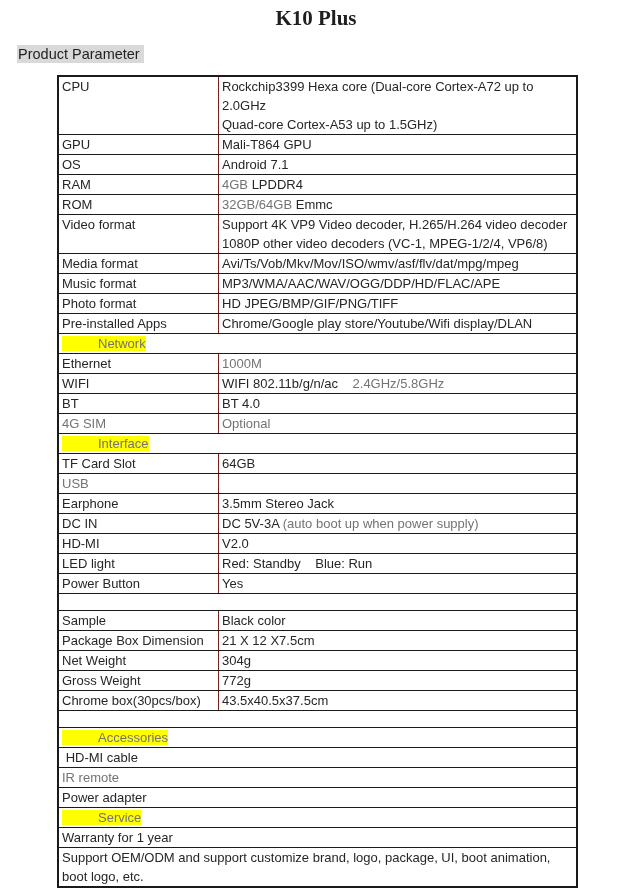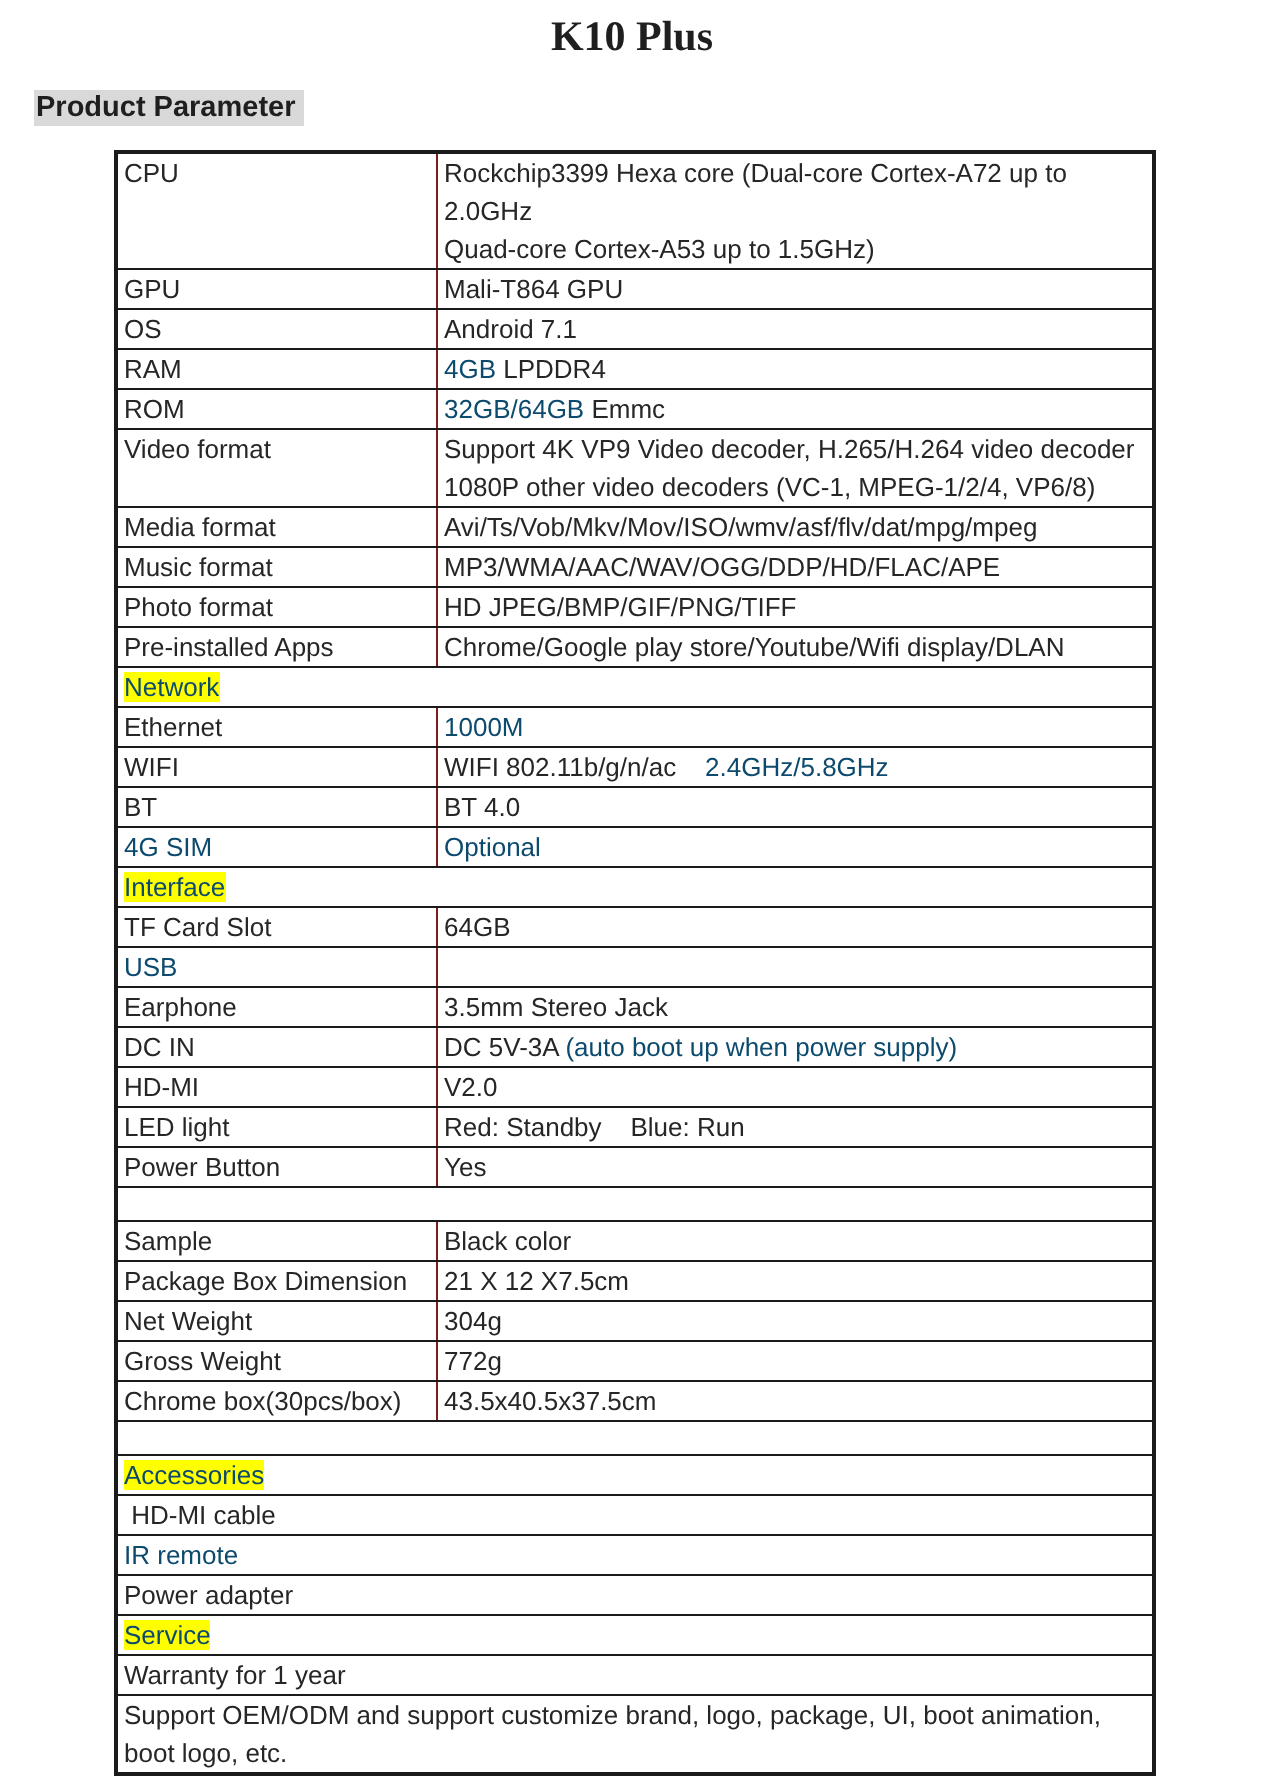--- a/index.html
+++ b/index.html
@@ -14,21 +14,21 @@
     text-align:center;
     font-family:"Liberation Serif",serif;
     font-weight:bold;
     font-size:21px;
     color:#1f1f1f;
   }
   .param-label-wrap{margin:14px 0 12px 17px;}
   .param-label{
     display:inline-block;
     background:#d9d9d9;
-    font-weight:bold;
+    font-weight:normal;
     font-size:14.5px;
     color:#1f1f1f;
     padding:1px 4px 1px 1px;
   }
   .spec-table{
     margin-left:57px;
     width:517px;
     border:2px solid #1a1a1a;
   }
   .row{display:flex;border-top:1px solid #1a1a1a;}
@@ -37,23 +37,23 @@
     font-size:13px;
     line-height:19px;
     padding-left:3px;
     white-space:pre-wrap;
     overflow:hidden;
   }
   .label-cell{width:156px;flex:none;border-right:1px solid #7f1d1d;}
   .value-cell{flex:1;}
   .full-cell{flex:1;}
   .row.empty .cell{height:16px;}
-  .red{color:#0c4a6e;}
+  .red{color:#737373;}
   .bold{font-weight:normal;}
-  .hl{background:#ffff00;}
+  .hl{background:#ffff00;padding-left:36px;}
 </style>
 </head>
 <body>
 
 <h1 class="page-title">K10 Plus</h1>
 
 <div class="param-label-wrap">
   <span class="param-label">Product Parameter</span>
 </div>
 

